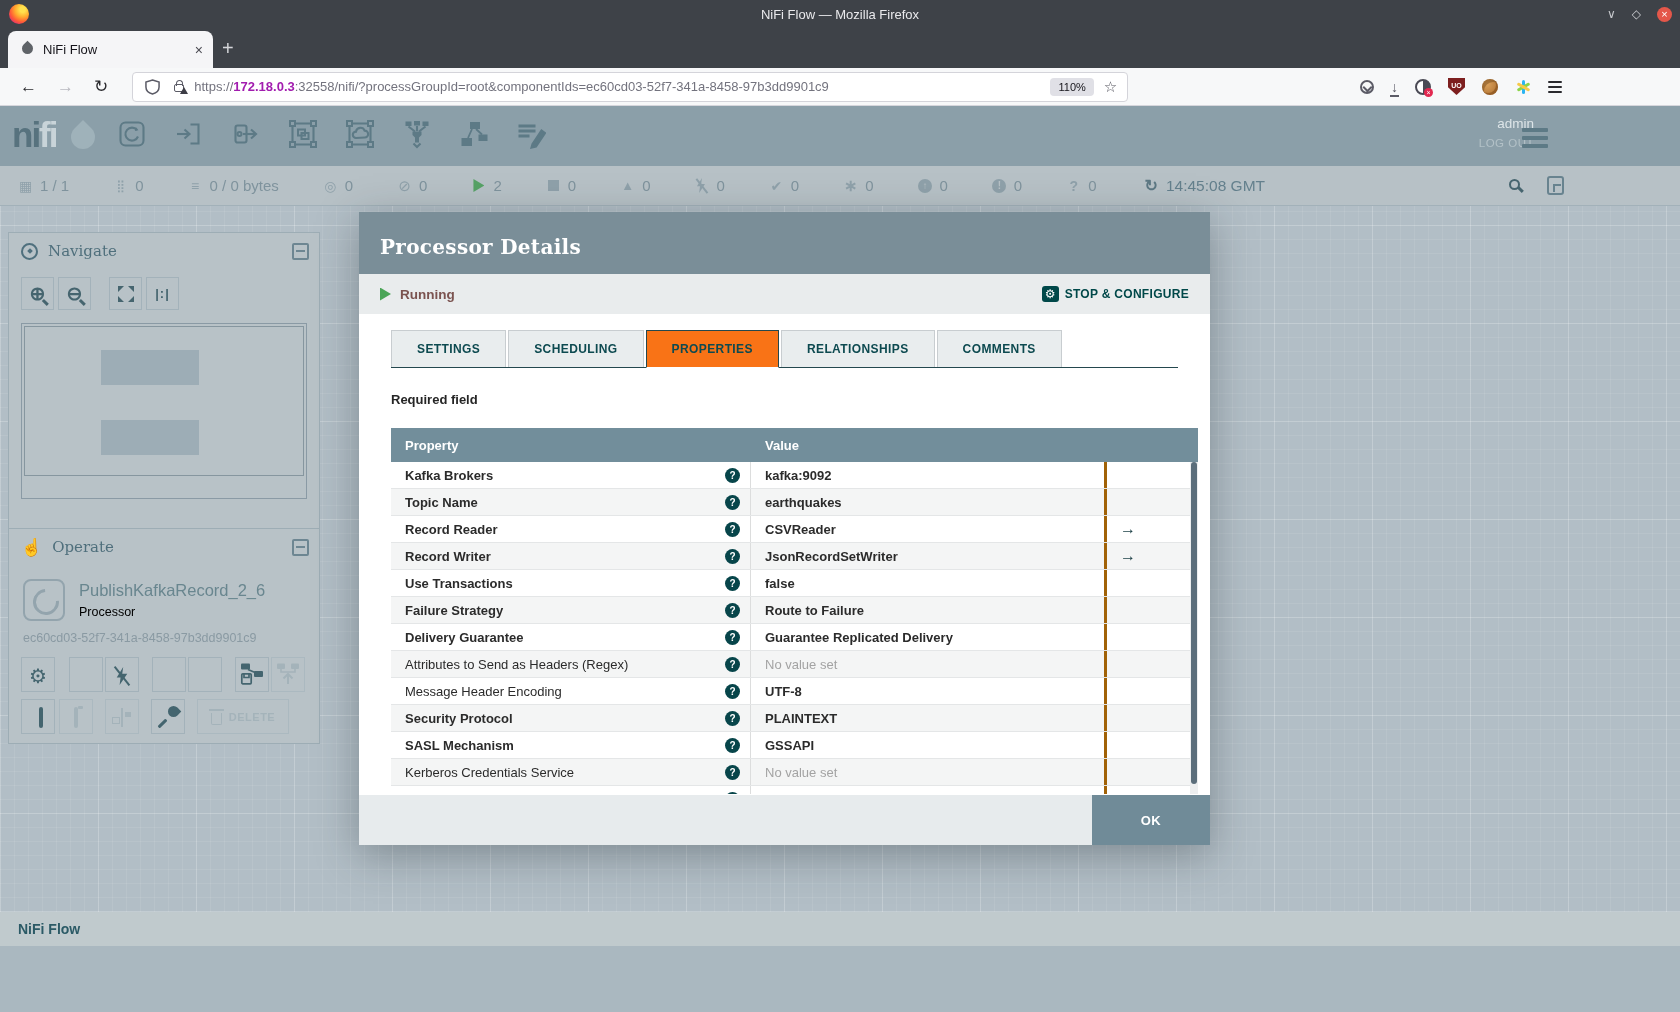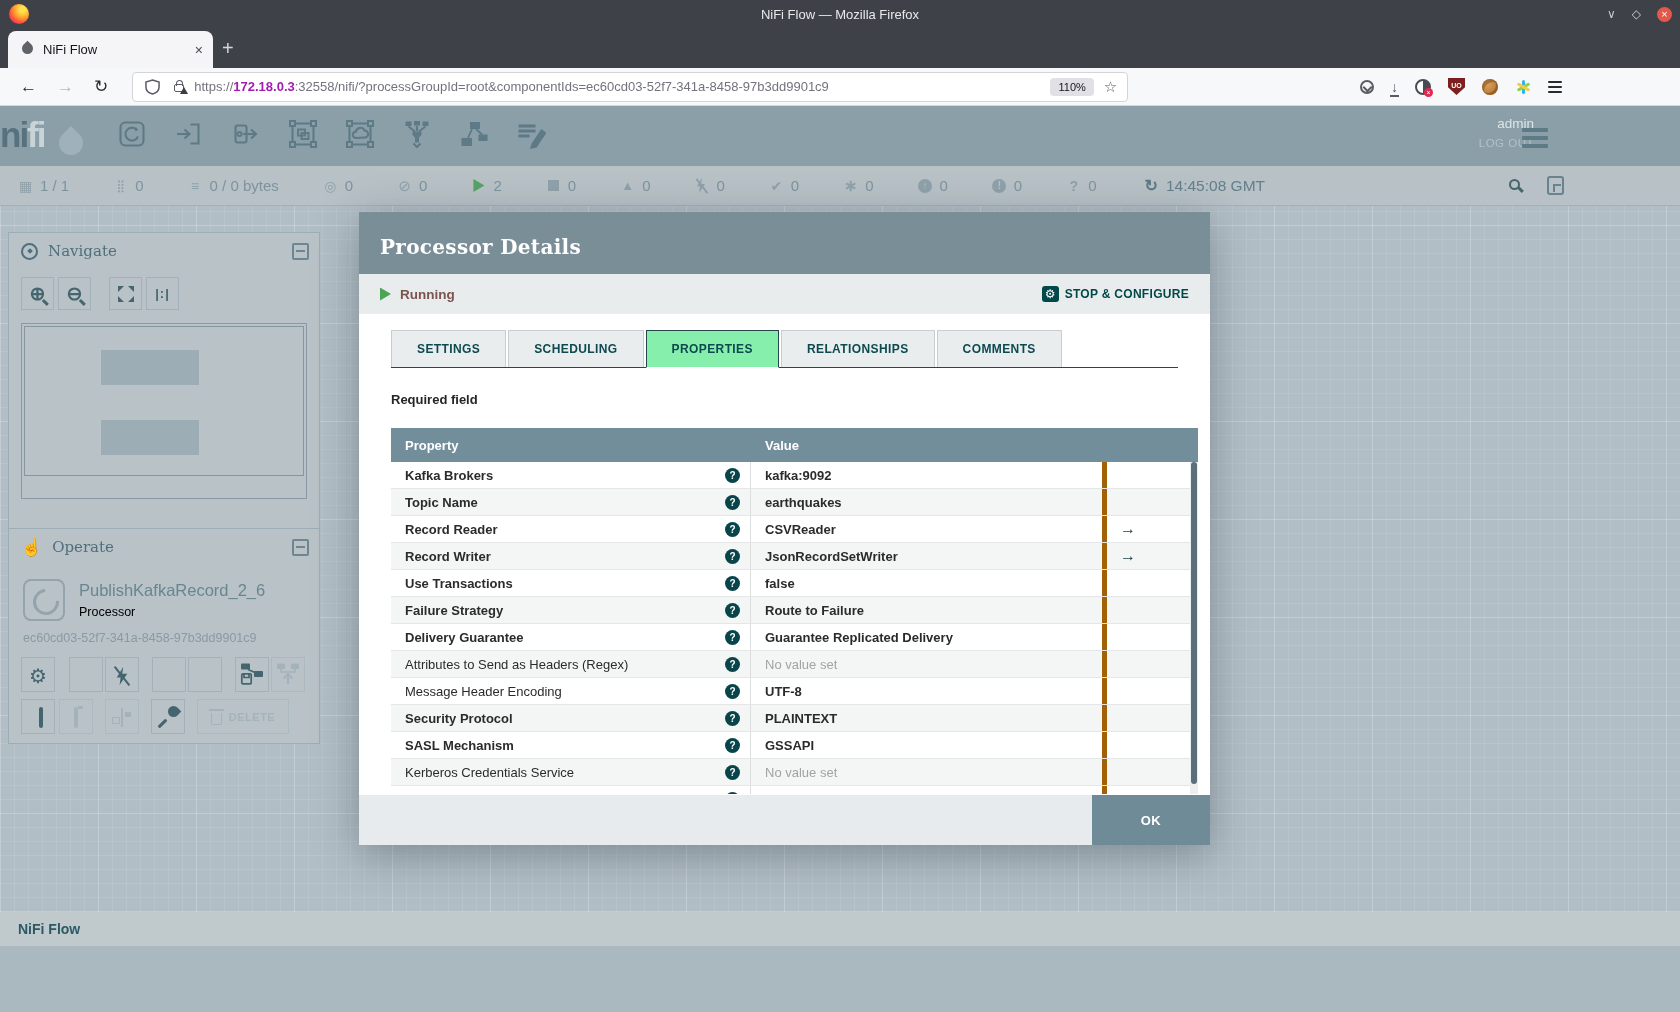--- a/index.html
+++ b/index.html
@@ -52,21 +52,21 @@
   .cstar{position:relative;width:16px;height:16px;}
   .cstar i{position:absolute;left:6.5px;top:1px;width:3px;height:14px;border-radius:2px;}
   .cstar i:nth-child(1){background:#2bb4f2;}
   .cstar i:nth-child(2){background:#8bd448;transform:rotate(60deg);}
   .cstar i:nth-child(3){background:#f7c948;transform:rotate(120deg);}
   .hamb{display:flex;flex-direction:column;gap:3px;}
   .hamb i{width:14px;height:2px;background:var(--ff-ink);border-radius:1px;}
 
   
   #nifi-toolbar{position:absolute;left:0;top:106px;width:1680px;height:60px;background:var(--dim-toolbar);}
-  #nifi-logo{position:absolute;left:0;top:9px;display:flex;align-items:flex-end;}
+  #nifi-logo{position:absolute;left:12px;top:9px;display:flex;align-items:flex-start;}
   #logo-text{font-size:35px;font-weight:bold;letter-spacing:-2px;line-height:40px;color:#57727e;}
   #logo-text b{color:#c9d4d9;}
   .nifidrop{width:24px;height:24px;background:#9fb2ba;border-radius:0 50% 50% 50%;transform:rotate(45deg);margin:10px 0 0 14px;}
   #component-bar{position:absolute;left:115px;top:12px;display:flex;gap:23px;}
   .comp-btn{width:34px;height:36px;display:flex;align-items:center;justify-content:center;}
   .comp-btn svg{stroke:var(--dimink);fill:none;stroke-width:2.1;}
   #user-block{position:absolute;right:146px;top:10px;text-align:right;}
   #user-name{color:#dde5e8;font-size:13.5px;}
   #logout{color:#b3c1c7;font-size:11.5px;letter-spacing:.5px;margin-top:6px;}
   #nifi-menu{position:absolute;right:130px;top:128px;display:flex;flex-direction:column;gap:4px;}
@@ -163,33 +163,33 @@
   #dialog-title{font-family:"DejaVu Serif",serif;font-weight:bold;font-size:20px;color:#fff;letter-spacing:.3px;}
   #dialog-statusrow{position:absolute;left:0;top:62px;right:0;height:40px;background:#e9eced;display:flex;align-items:center;padding:0 21px;}
   .run-tri{width:11px;height:13px;background:#4aa557;clip-path:polygon(0 0,100% 50%,0 100%);margin-right:9px;}
   #run-status-text{font-size:13.5px;font-weight:bold;color:#7b5350;}
   #stop-configure{margin-left:auto;display:flex;align-items:center;gap:6px;}
   .sc-ic{width:17px;height:16px;background:var(--teal);border-radius:3px;color:#fff;font-size:12px;display:flex;align-items:center;justify-content:center;line-height:1;}
   #stop-configure-label{font-size:12px;font-weight:bold;color:var(--teal);letter-spacing:.3px;}
   #dialog-content{position:absolute;left:0;top:102px;right:0;bottom:50px;background:#fff;padding:0 32px;border-radius:16px;}
   #tabs-row{margin-top:16px;display:flex;border-bottom:1px solid #24484e;}
   .dtab{height:37px;display:flex;align-items:center;padding:0 25px;background:#e9edee;border:1px solid #c8cdd0;border-bottom:none;margin-right:2px;font-size:12px;font-weight:bold;color:#0d4a50;letter-spacing:.4px;}
-  .dtab.active{background:#86efac;border:1px solid #24484e;border-bottom:1px solid #fff;margin-bottom:-1px;height:38px;}
+  .dtab.active{background:#f97316;border:1px solid #24484e;border-bottom:1px solid #fff;margin-bottom:-1px;height:38px;}
   #required-label{margin-top:24px;font-size:13px;font-weight:bold;color:#262626;}
   #ptable{margin-top:21px;width:807px;}
   #ptable-head{height:34px;background:var(--thead);display:grid;grid-template-columns:360px 356px 91px;align-items:center;}
   .th{color:#fff;font-size:13px;font-weight:bold;padding-left:14px;}
   #ptable-body{position:relative;height:332px;overflow:hidden;}
   .prow{display:grid;grid-template-columns:360px 356px 83px 8px;height:27px;border-bottom:1px solid #e4e6e7;background:#fff;}
   .prow.alt{background:#f4f5f5;}
   .pcell{display:flex;align-items:center;padding:0 10px 0 14px;border-right:1px solid #dcdddd;justify-content:space-between;}
   .pname{font-size:13px;color:#2b2b2b;}
   .pname.req{font-weight:bold;}
   .helpq{width:15px;height:15px;border-radius:50%;background:#07454a;color:#fff;font-size:10px;font-weight:bold;display:inline-flex;align-items:center;justify-content:center;flex:none;}
-  .vcell{display:flex;align-items:center;padding-left:14px;font-size:13px;font-weight:bold;color:#2b2b2b;border-right:5px solid #a16207;}
+  .vcell{display:flex;align-items:center;padding-left:14px;font-size:13px;font-weight:bold;color:#2b2b2b;border-right:3px solid #a16207;}
   .vcell.unset{color:#a3a3a3;font-weight:normal;}
   .gcell{display:flex;align-items:center;padding-left:13px;}
   .goto{color:#1d4147;font-size:16px;font-weight:bold;line-height:1;}
   #tscroll{position:absolute;right:0;top:0;width:8px;height:332px;background:#eceeef;}
   #tscroll .thumb{position:absolute;left:1px;top:0;width:6px;height:322px;background:#5b6e7b;border-radius:3px;}
   #dialog-footer{position:absolute;left:0;bottom:0;right:0;height:50px;background:#e7ebed;}
   #ok-button{position:absolute;right:0;bottom:0;width:118px;height:50px;background:#708b98;color:#fff;font-size:13px;font-weight:bold;letter-spacing:.5px;display:flex;align-items:center;justify-content:center;}
 </style>
 </head>
 <body>

